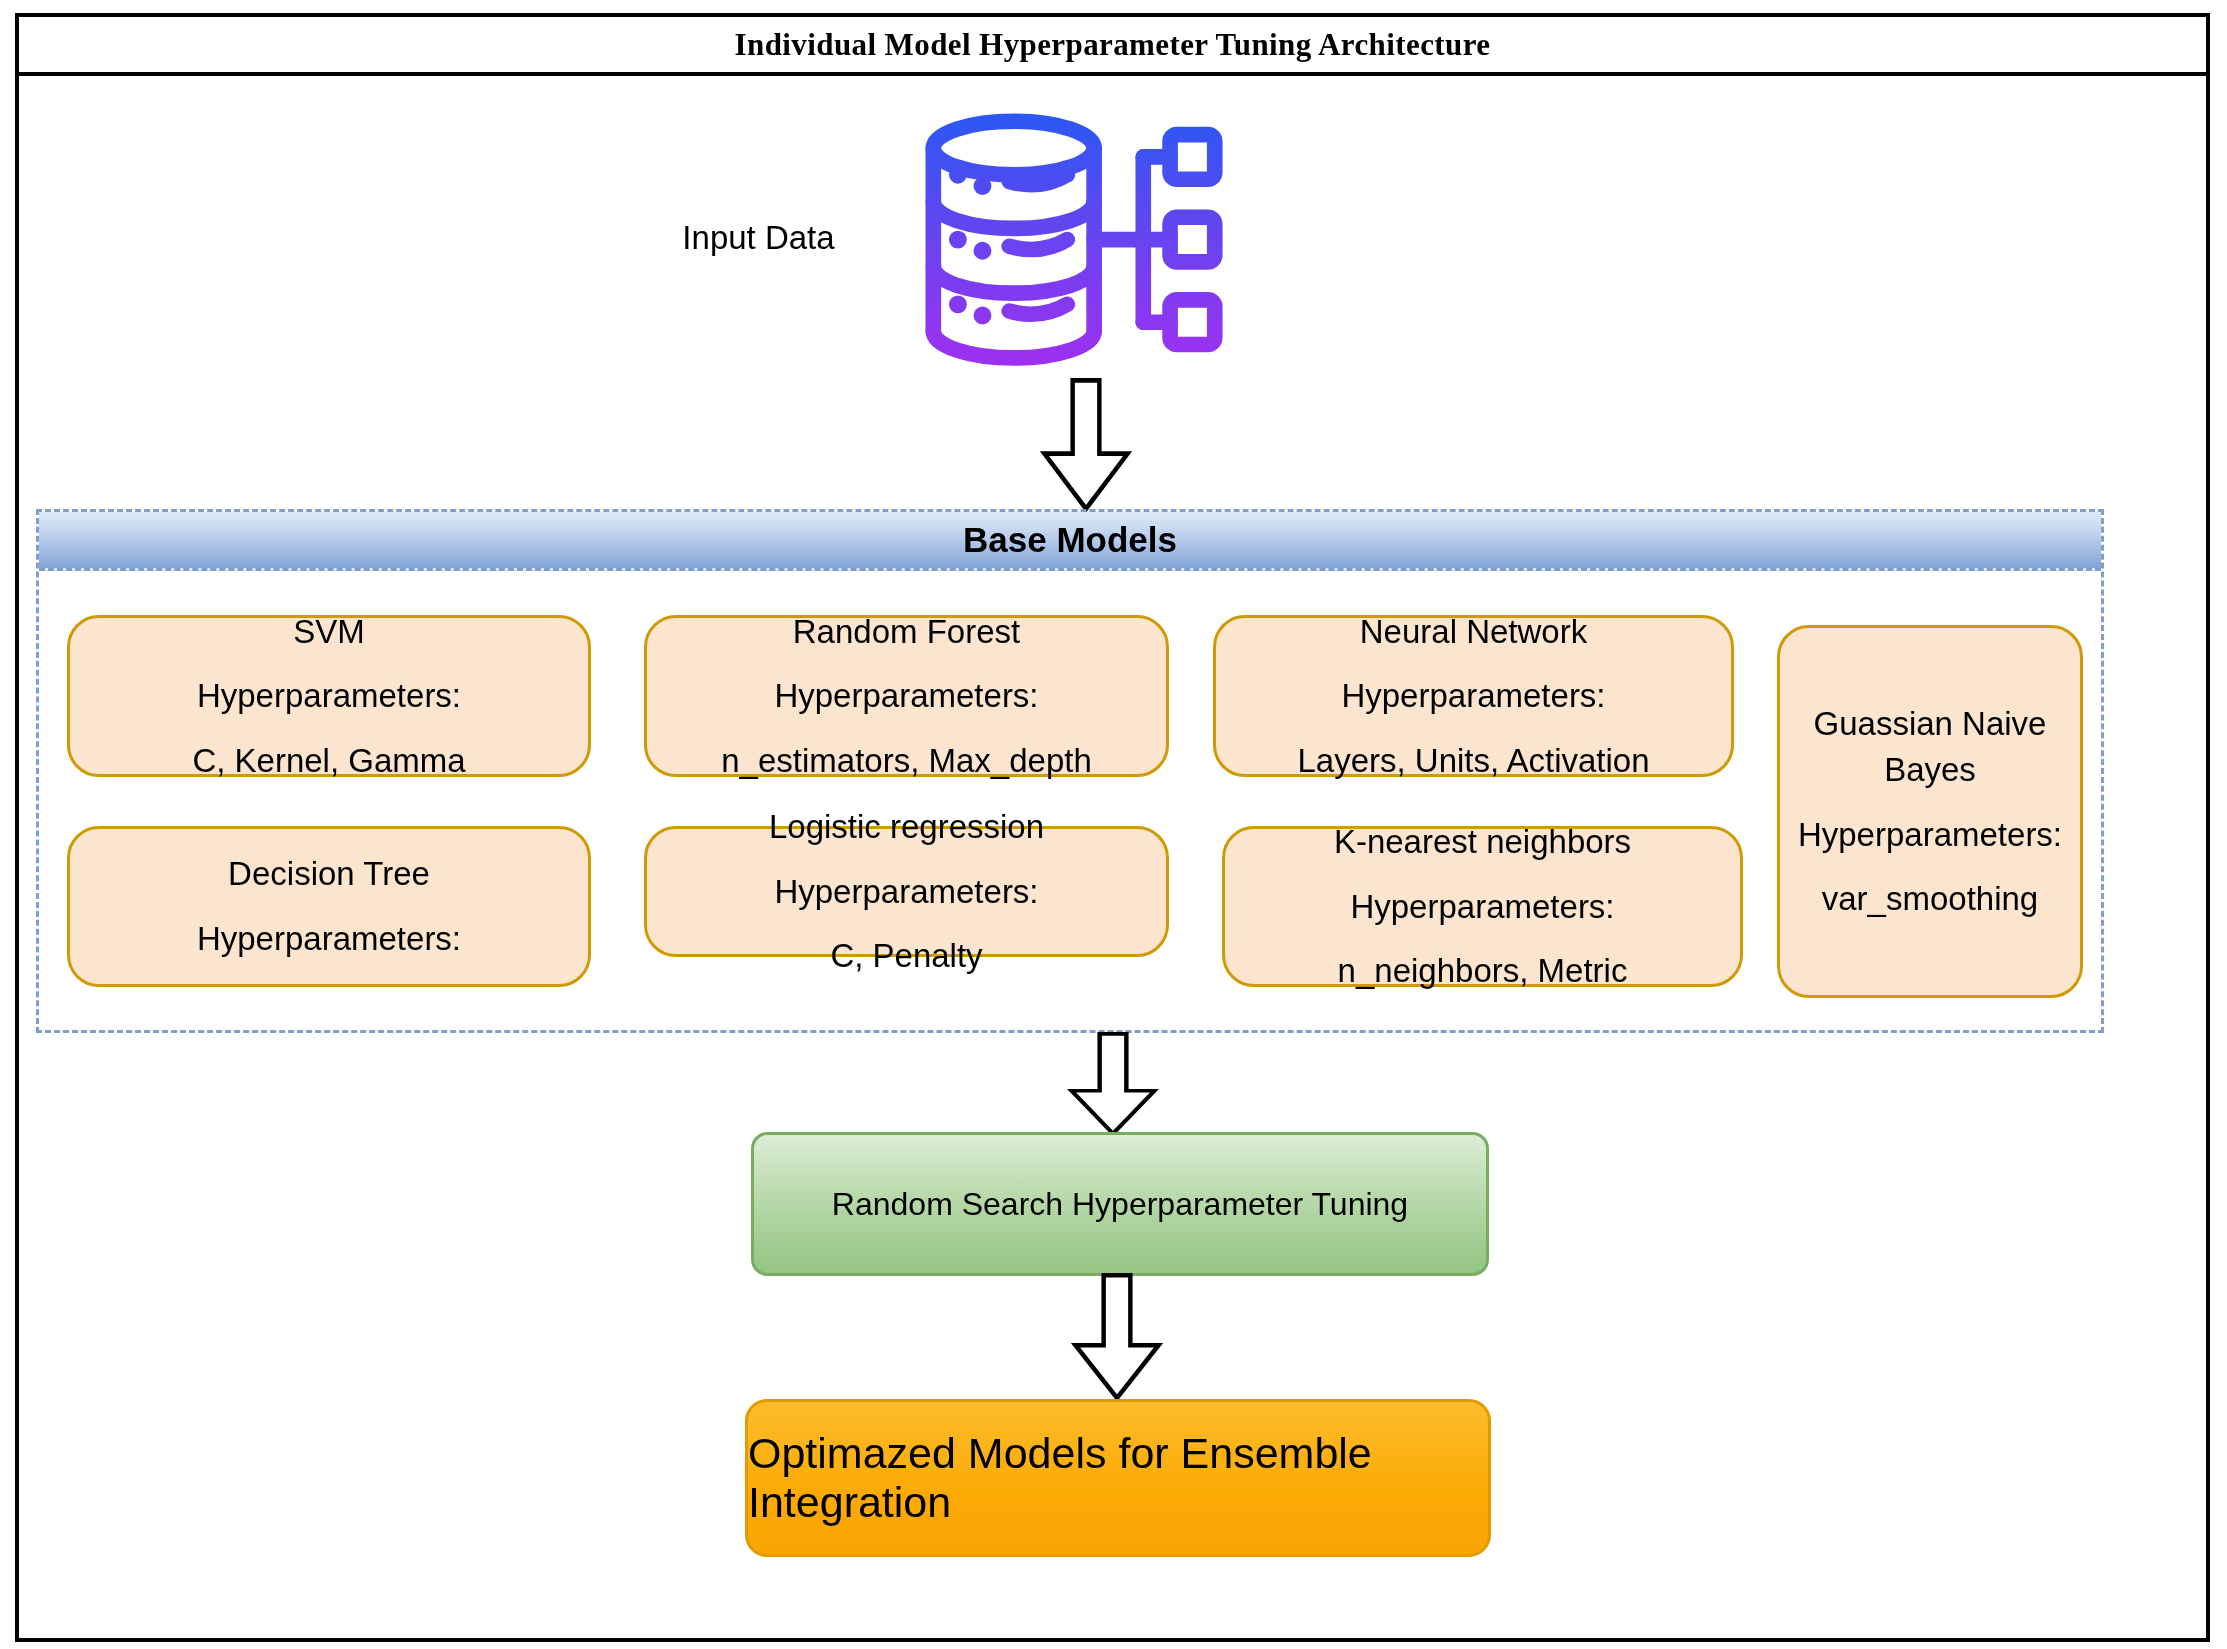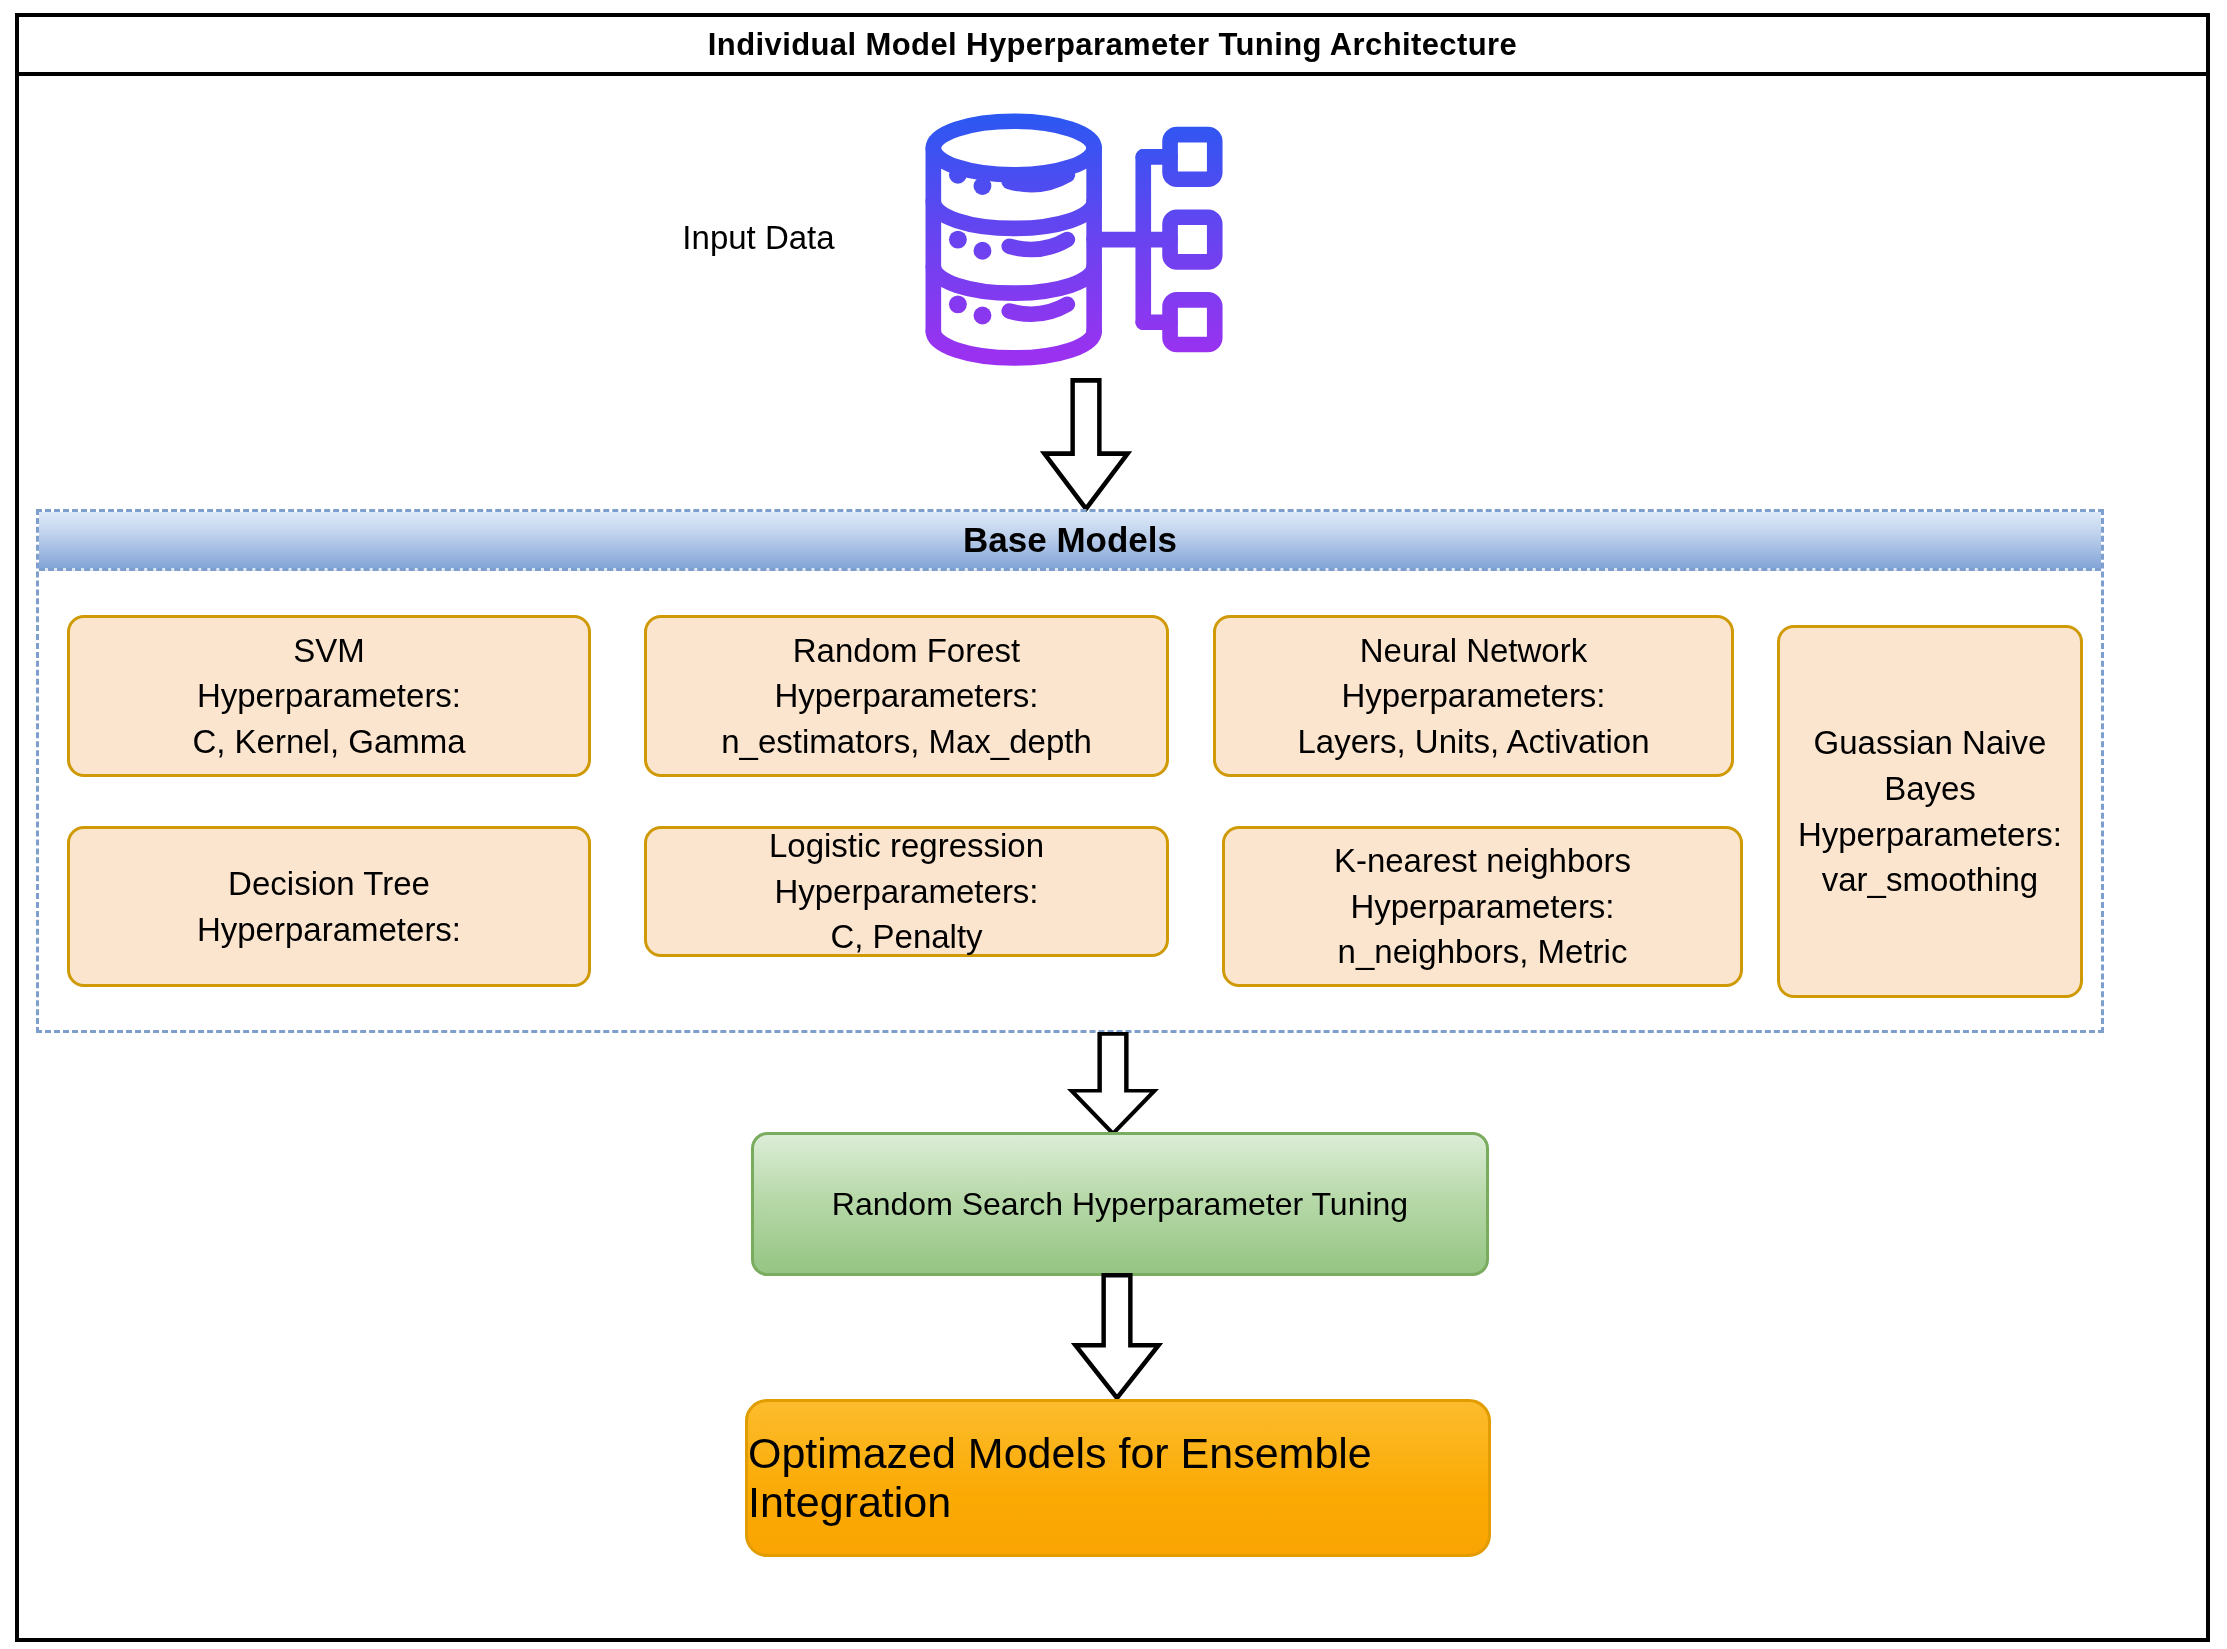--- a/index.html
+++ b/index.html
@@ -4,38 +4,38 @@
 <style>
   html,body{margin:0;padding:0;background:#fff;}
   #canvas{
     position:relative;width:2227px;height:1650px;background:#ffffff;
     font-family:"Liberation Sans",sans-serif;color:#000;overflow:hidden;
   }
   
   #frame{position:absolute;left:15px;top:13.4px;width:2187px;height:1621px;border:4.5px solid #000;}
   #title-bar{position:absolute;left:0;top:0;width:100%;height:55px;border-bottom:4.5px solid #000;
     display:flex;align-items:center;justify-content:center;}
-  #title-bar .t{font-size:31px;font-weight:bold;letter-spacing:0.4px;}
+  #title-bar .t{font-size:31px;font-weight:bold;letter-spacing:0.4px;font-family:Liberation Serif, serif;}
   
   #input-label{position:absolute;left:647px;top:219px;width:223px;text-align:center;font-size:33px;}
   #db-icon{position:absolute;left:911px;top:110px;width:335px;height:277px;}
   
   .flow-arrow{position:absolute;}
   
   #bm-container{position:absolute;left:36px;top:509px;width:2068px;height:524px;
     border:3px dashed #7e9ecd;box-sizing:border-box;}
   #bm-header{position:absolute;left:0;top:0;width:100%;height:59px;box-sizing:border-box;
     border-bottom:3px dashed #7e9ecd;
     background:linear-gradient(180deg,#dde9f8 0%,#c3d5ee 35%,#84a5d8 100%);
     display:flex;align-items:center;justify-content:center;}
   #bm-header .t{font-size:35px;font-weight:bold;}
   
-  .model-box{position:absolute;background:#fce5cf;border:3.7px solid #cf9a06;border-radius:17px;
+  .model-box{position:absolute;background:#fce5cf;border:3.7px solid #cf9a06;border-radius:32px;
     box-sizing:border-box;display:flex;flex-direction:column;align-items:center;justify-content:center;
-    font-size:33px;line-height:1.38;text-align:center;padding:3px 17px;}
+    font-size:33px;line-height:1.38;text-align:center;padding:3px 17px;gap:19px;}
   #box-svm{left:28px;top:103px;width:524px;height:162px;}
   #box-rf{left:605px;top:103px;width:525px;height:162px;}
   #box-nn{left:1174px;top:103px;width:521px;height:162px;}
   #box-gnb{left:1738px;top:113px;width:306px;height:373px;}
   #box-dt{left:28px;top:314px;width:524px;height:161px;}
   #box-lr{left:605px;top:314px;width:525px;height:131px;}
   #box-knn{left:1183px;top:314px;width:521px;height:161px;}
   
   #green-box{position:absolute;left:751px;top:1132px;width:738px;height:144px;box-sizing:border-box;
     border:3px solid #7aac60;border-radius:16.4px;

